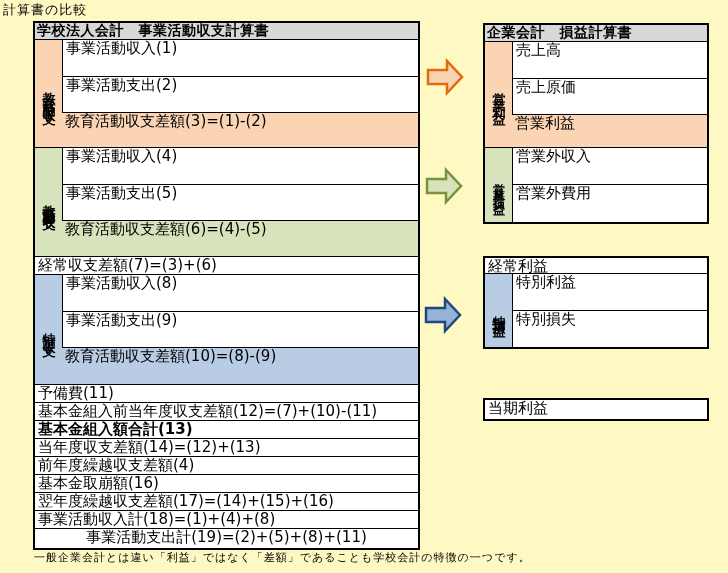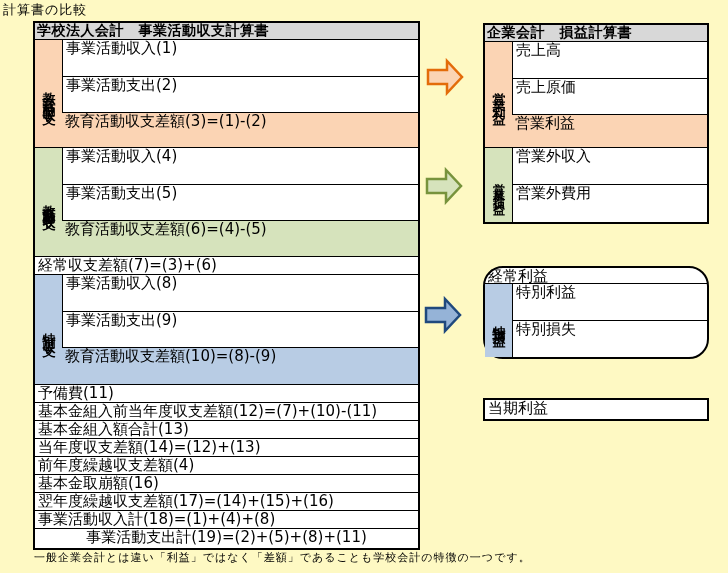--- a/index.html
+++ b/index.html
@@ -9,23 +9,23 @@
   .title{position:absolute;left:3px;top:1px;font-size:13px;letter-spacing:1px;}
   .note{position:absolute;left:34px;top:550px;font-size:11px;letter-spacing:1px;white-space:nowrap;}
 
   .tbl{position:absolute;display:grid;border:2px solid #000;background:#fff;box-sizing:content-box;}
   #left-table{left:33px;top:21px;width:383px;height:525px;
     grid-template-columns:27px 1fr;
     grid-template-rows:17px 37px 36px 35px 37px 36px 36px 18px 37px 36px 37px 18px 18px 18px 18px 18px 18px 18px 18px 19px;}
   #right-table-a{left:483px;top:23px;width:222px;height:197px;
     grid-template-columns:27px 1fr;
     grid-template-rows:17px 37px 36px 33px 37px 37px;}
-  #right-table-b{left:483px;top:266px;width:222px;height:89px;
+  #right-table-b{left:483px;top:256px;width:222px;height:89px;
     grid-template-columns:27px 1fr;
-    grid-template-rows:16px 37px 36px;border-radius:20px;}
+    grid-template-rows:16px 37px 36px;}
   #right-table-c{left:483px;top:398px;width:222px;height:19px;
     grid-template-columns:1fr;grid-template-rows:19px;}
 
   .cell{box-sizing:border-box;font-size:15px;line-height:15px;padding:1px 3px;overflow:hidden;white-space:nowrap;}
   .hdr{grid-column:1/3;background:#D8D8D8;font-weight:bold;font-size:14px;line-height:15px;
        border-bottom:1px solid #000;padding:0 2px;letter-spacing:0.5px;}
   .bb{border-bottom:1px solid #000;}
   .bl{border-left:1px solid #000;}
   .full{grid-column:1/3;line-height:16px;padding:0 3px;}
   .lbl{display:flex;align-items:center;justify-content:center;box-sizing:border-box;}
@@ -64,21 +64,21 @@
 
     <div class="lbl bg-blue bb" style="grid-column:1;grid-row:9/12;">
       <span class="vtext" style="letter-spacing:4px;">特別収支</span>
     </div>
     <div class="cell bl bb" style="grid-column:2;grid-row:9;">事業活動収入(8)</div>
     <div class="cell bl bb" style="grid-column:2;grid-row:10;">事業活動支出(9)</div>
     <div class="cell bb bg-blue" style="grid-column:2;grid-row:11;">教育活動収支差額(10)=(8)-(9)</div>
 
     <div class="cell full bb" style="grid-row:12;">予備費(11)</div>
     <div class="cell full bb" style="grid-row:13;">基本金組入前当年度収支差額(12)=(7)+(10)-(11)</div>
-    <div class="cell full bb" style="grid-row:14;">基本金組入額合計(13)</div>
+    <div class="cell full bb" style="grid-row:14;font-weight:bold;">基本金組入額合計(13)</div>
     <div class="cell full bb" style="grid-row:15;">当年度収支差額(14)=(12)+(13)</div>
     <div class="cell full bb" style="grid-row:16;">前年度繰越収支差額(4)</div>
     <div class="cell full bb" style="grid-row:17;">基本金取崩額(16)</div>
     <div class="cell full bb" style="grid-row:18;">翌年度繰越収支差額(17)=(14)+(15)+(16)</div>
     <div class="cell full bb" style="grid-row:19;">事業活動収入計(18)=(1)+(4)+(8)</div>
     <div class="cell full" style="grid-row:20;text-align:center;">事業活動支出計(19)=(2)+(5)+(8)+(11)</div>
   </div>
 
   <div class="tbl" id="right-table-a">
     <div class="cell hdr" style="grid-row:1;">企業会計　損益計算書</div>

